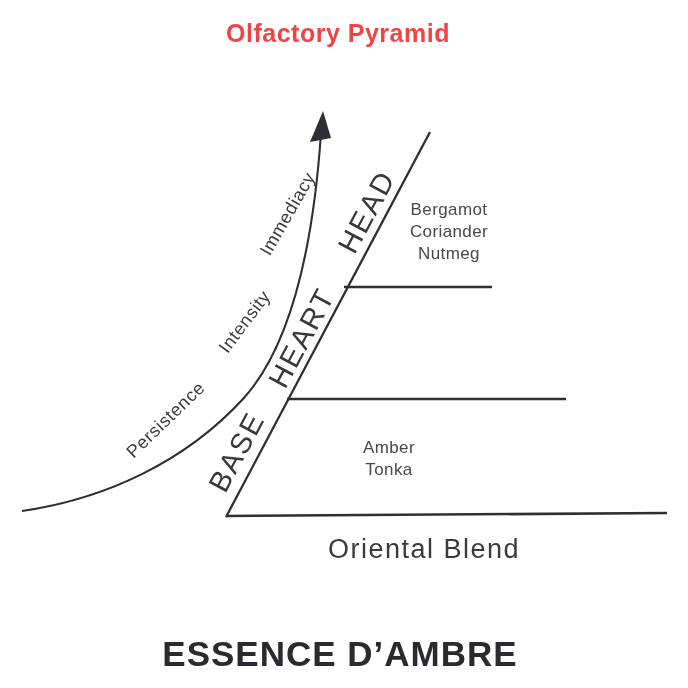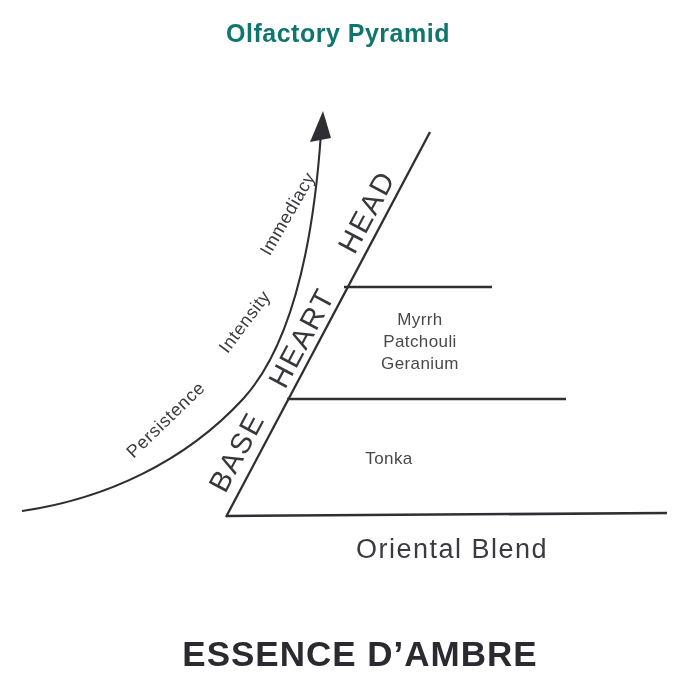--- a/index.html
+++ b/index.html
@@ -16,21 +16,21 @@
     overflow: hidden;
   }
   .abs {
     position: absolute;
     transform: translate(-50%, -50%);
     white-space: nowrap;
   }
   .title {
     font-size: 25px;
     font-weight: bold;
-    color: #0f766e;
+    color: #ef4444;
     letter-spacing: 0.5px;
   }
   .level-label {
     font-size: 29px;
     color: #38383c;
     letter-spacing: 2px;
   }
   .rot-62 { transform: translate(-50%, -50%) rotate(-62deg); }
   .rot-60 { transform: translate(-50%, -50%) rotate(-60deg); }
   .rot-53 { transform: translate(-50%, -50%) rotate(-53deg); }
@@ -50,21 +50,20 @@
   .blend {
     font-size: 27px;
     color: #3a3a40;
     letter-spacing: 1.5px;
   }
   .footer-title {
     font-size: 35px;
     font-weight: bold;
     color: #2b2a30;
     letter-spacing: 1px;
-    margin-left: 20px;
   }
   svg.diagram {
     position: absolute;
     left: 0;
     top: 0;
   }
 </style>
 </head>
 <body>
 
@@ -84,32 +83,33 @@
 
     <polygon points="323,111 310,142 331,138" fill="#2f2f33"></polygon>
   </svg>
 
   <div class="abs title" style="left:338px; top:33px;">Olfactory Pyramid</div>
 
   <div class="abs level-label rot-62" style="left:367px; top:212px;">HEAD</div>
   <div class="abs level-label rot-62" style="left:302px; top:338px;">HEART</div>
   <div class="abs level-label rot-62" style="left:237px; top:452px;">BASE</div>
 
-
-  <div class="abs notes" style="left:420px; top:342px;">
-    <div>Myrrh</div>
-    <div>Patchouli</div>
-    <div>Geranium</div>
+  <div class="abs notes" style="left:449px; top:232px;">
+    <div>Bergamot</div>
+    <div>Coriander</div>
+    <div>Nutmeg</div>
   </div>
 
+
   <div class="abs notes" style="left:389px; top:459px;">
+    <div>Amber</div>
     <div>Tonka</div>
   </div>
 
   <div class="abs axis-label rot-44" style="left:166px; top:420px;">Persistence</div>
   <div class="abs axis-label rot-53" style="left:245px; top:322px;">Intensity</div>
   <div class="abs axis-label rot-60" style="left:288px; top:214px;">Immediacy</div>
 
-  <div class="abs blend" style="left:452px; top:549px;">Oriental Blend</div>
+  <div class="abs blend" style="left:424px; top:549px;">Oriental Blend</div>
 
   <div class="abs footer-title" style="left:340px; top:654px;">ESSENCE D’AMBRE</div>
 
 </div>
 
 </body></html>

